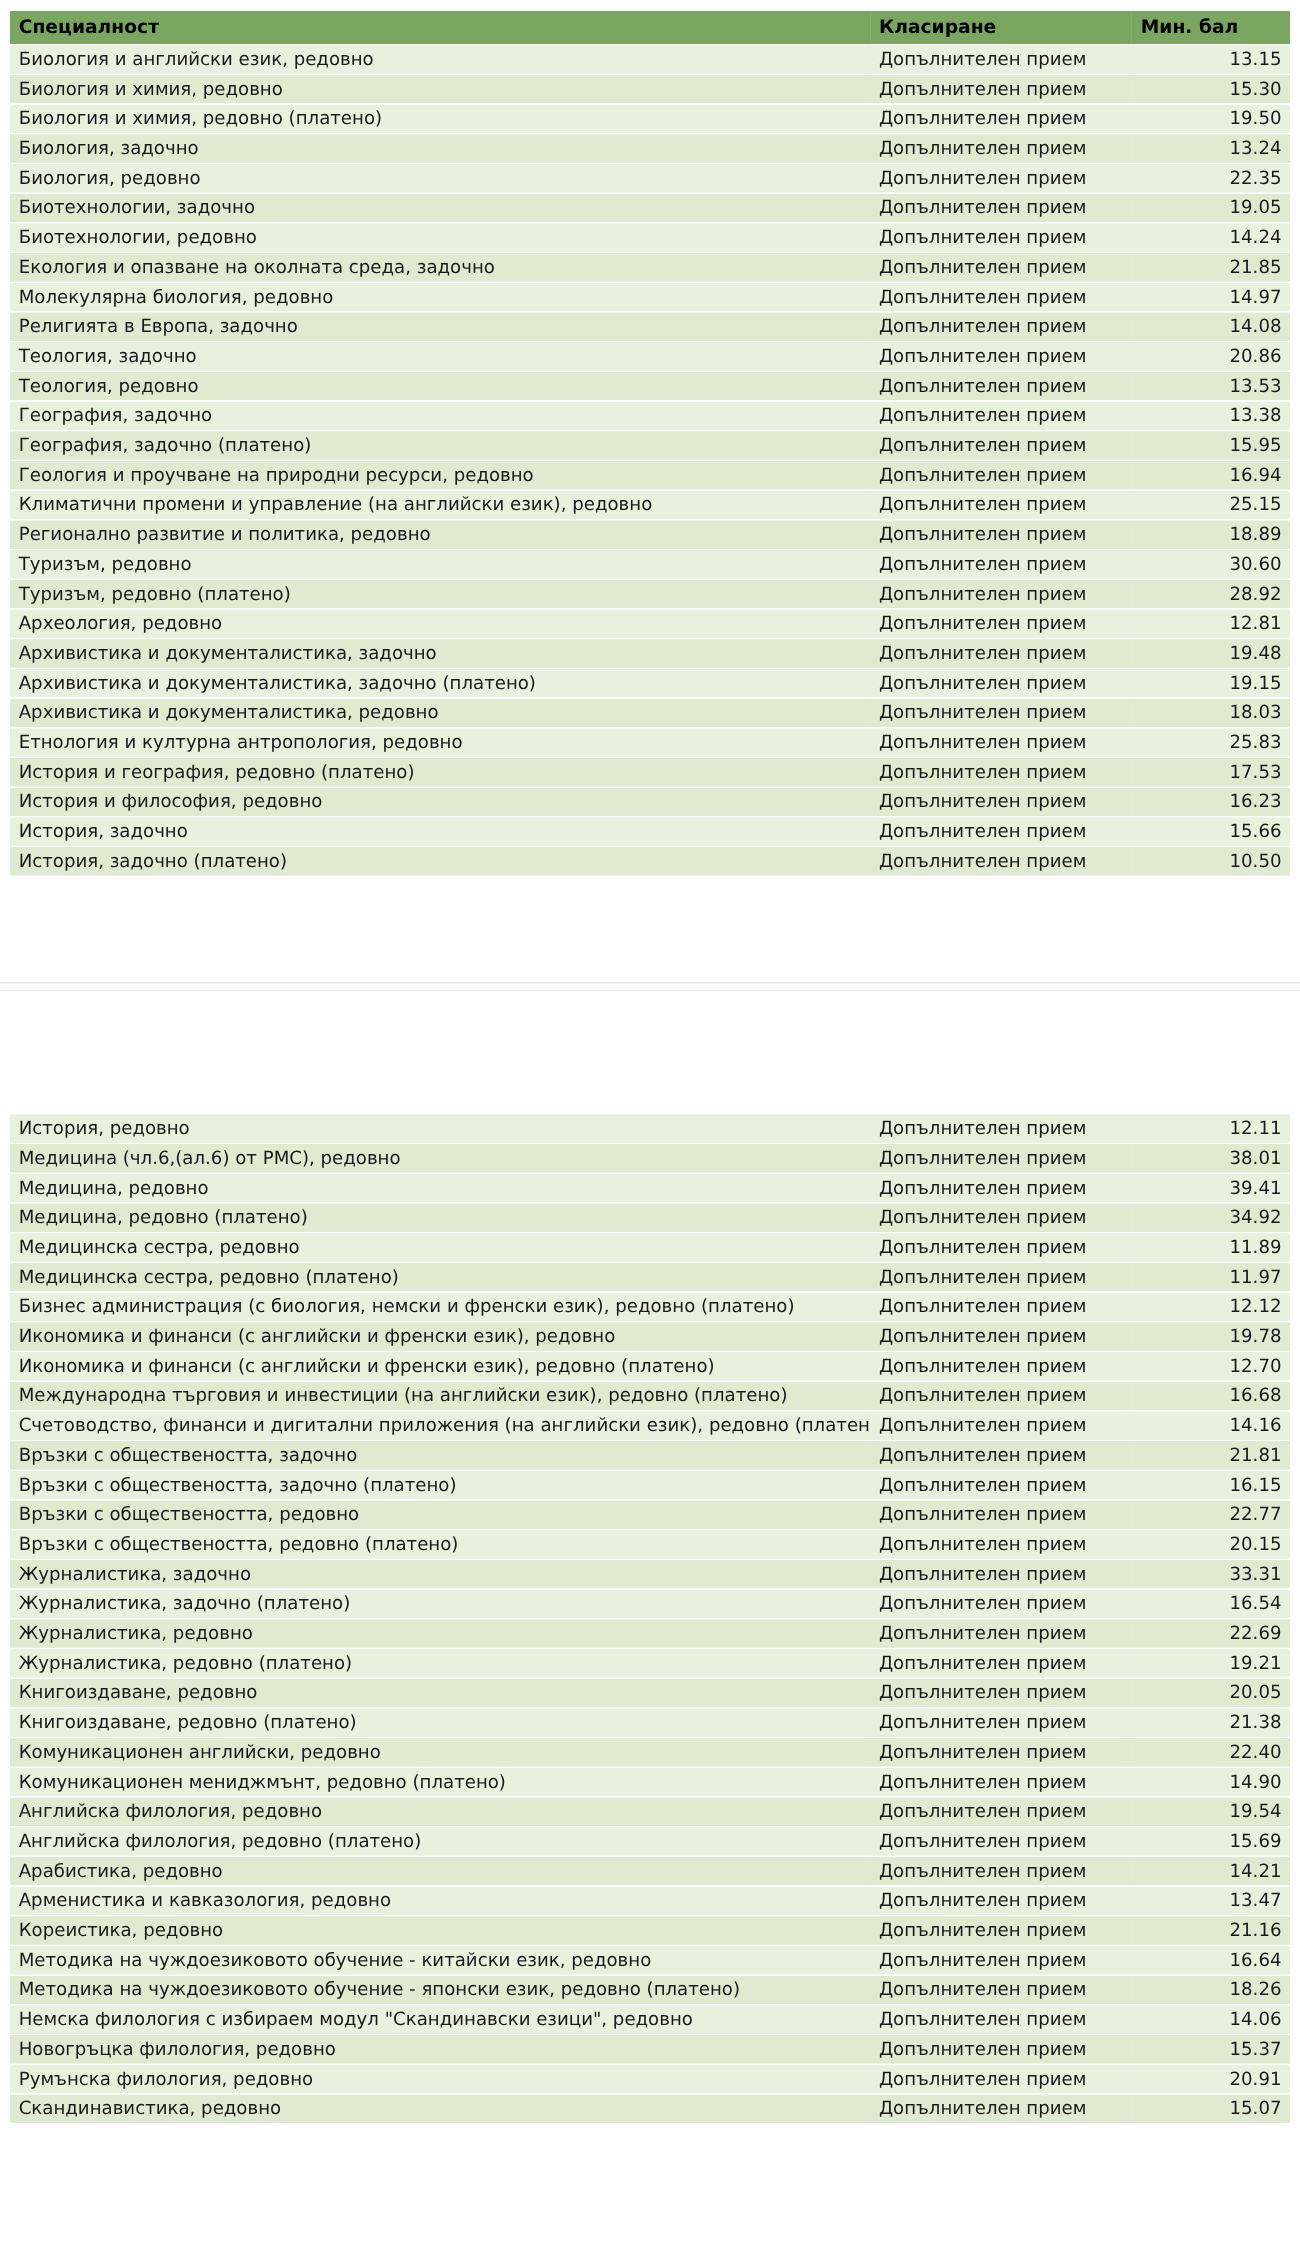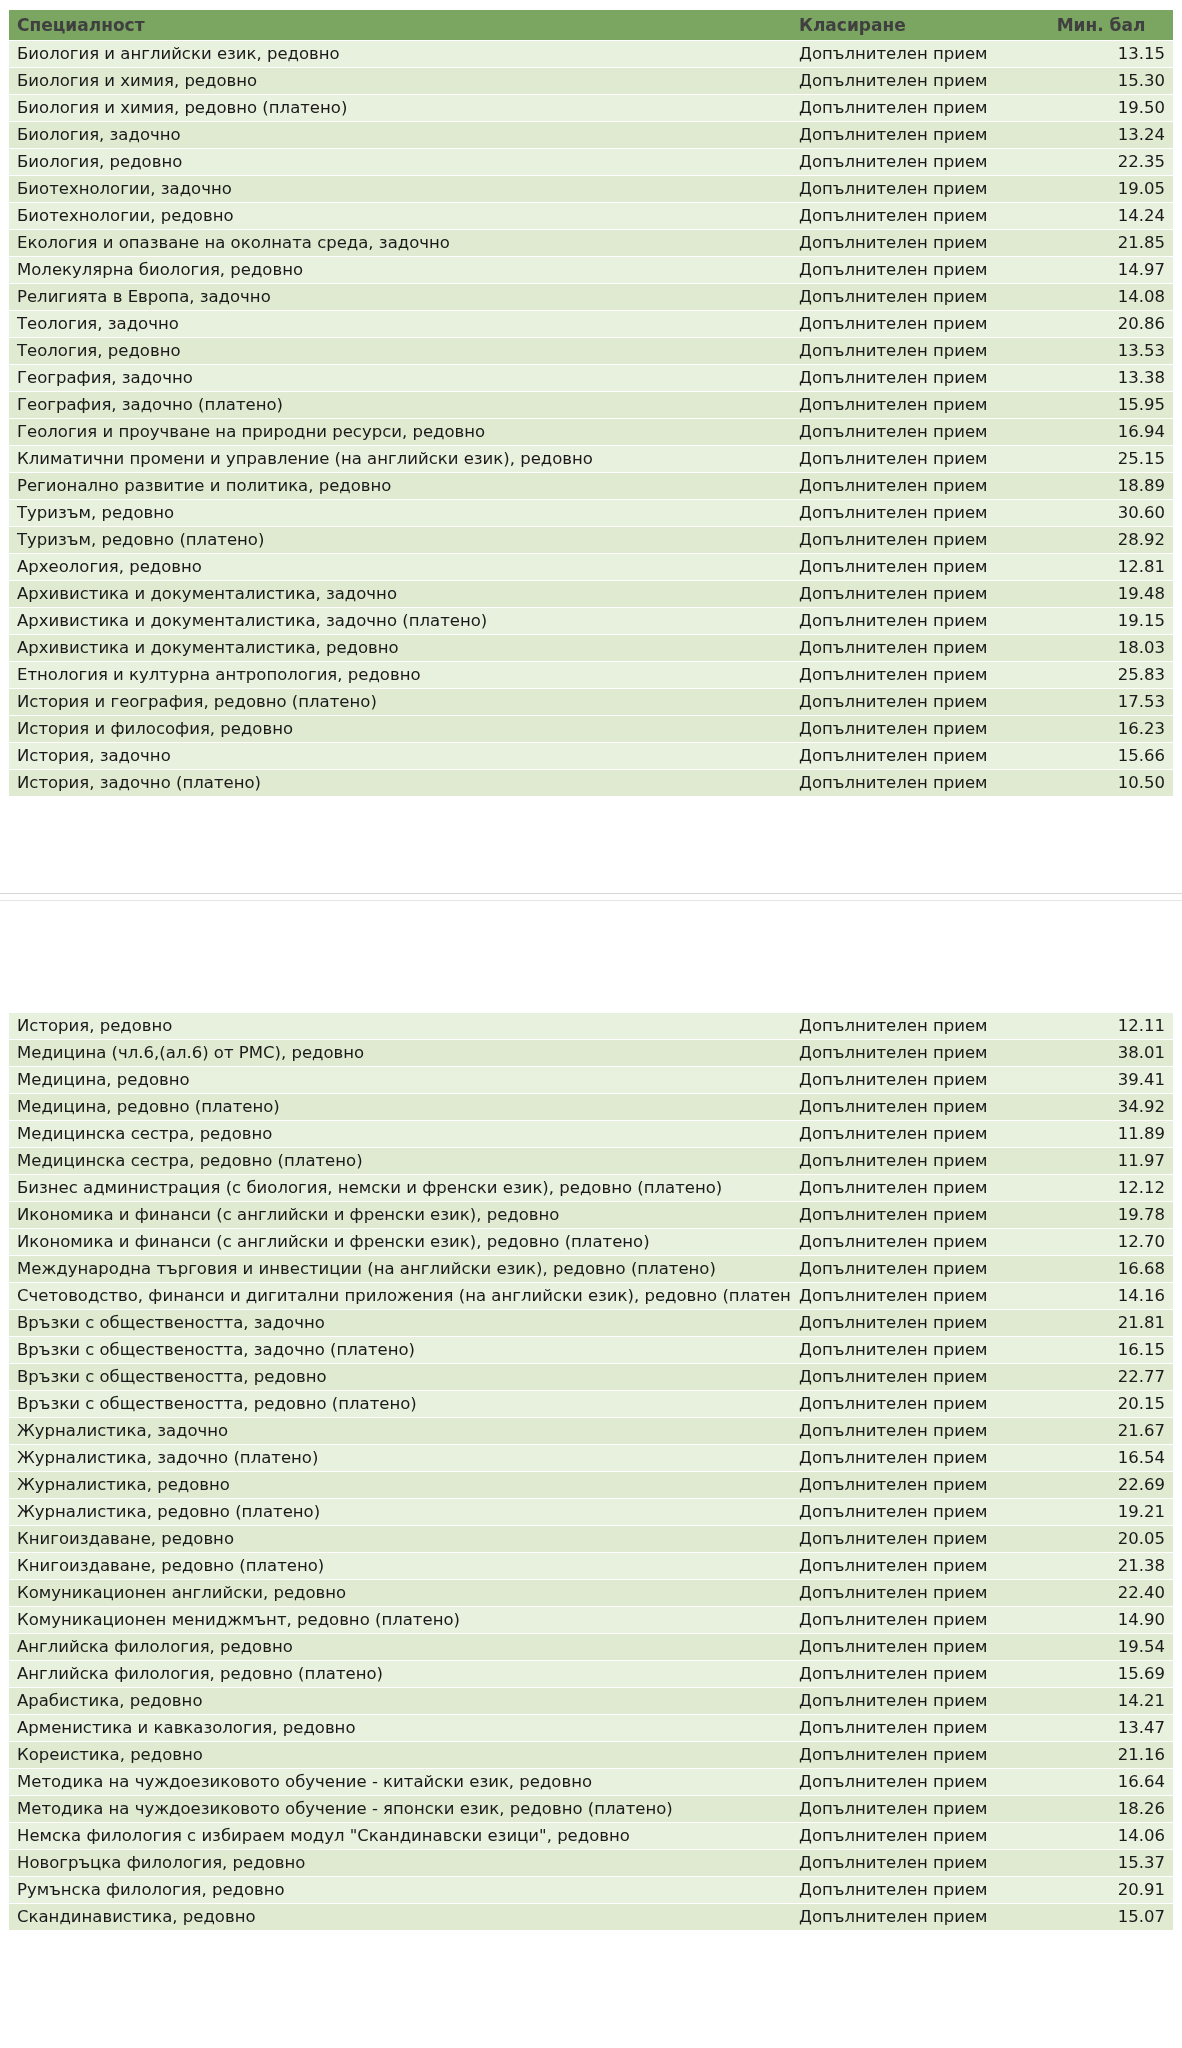--- a/index.html
+++ b/index.html
@@ -25,33 +25,33 @@
   .table-block td, .table-block th {
     padding: 0;
     margin: 0;
   }
   .col-spec { width: 766px; }
   .col-rank { width: 222px; }
   .col-score { width: 128px; }
 
   .hdr-row th {
     background: #7aa661;
-    color: #404040;
+    color: #000000;
     font-size: 17px;
     font-weight: bold;
     text-align: left;
     height: 30px;
     line-height: 30px;
     padding: 0 8px;
     border-bottom: 1px solid #ffffff;
     white-space: nowrap;
     overflow: hidden;
   }
   .hdr-row th.right {
-    text-align: center;
+    text-align: left;
   }
 
   .data-row td {
     font-size: 16.5px;
     height: 26px;
     line-height: 26px;
     padding: 0 8px;
     border-bottom: 1px solid #ffffff;
     white-space: nowrap;
     overflow: hidden;
@@ -313,21 +313,21 @@
           <td class="col-score score">22.77</td>
         </tr>
         <tr class="data-row even">
           <td class="col-spec">Връзки с обществеността, редовно (платено)</td>
           <td class="col-rank rank">Допълнителен прием</td>
           <td class="col-score score">20.15</td>
         </tr>
         <tr class="data-row odd">
           <td class="col-spec">Журналистика, задочно</td>
           <td class="col-rank rank">Допълнителен прием</td>
-          <td class="col-score score">21.67</td>
+          <td class="col-score score">33.31</td>
         </tr>
         <tr class="data-row even">
           <td class="col-spec">Журналистика, задочно (платено)</td>
           <td class="col-rank rank">Допълнителен прием</td>
           <td class="col-score score">16.54</td>
         </tr>
         <tr class="data-row odd">
           <td class="col-spec">Журналистика, редовно</td>
           <td class="col-rank rank">Допълнителен прием</td>
           <td class="col-score score">22.69</td>

